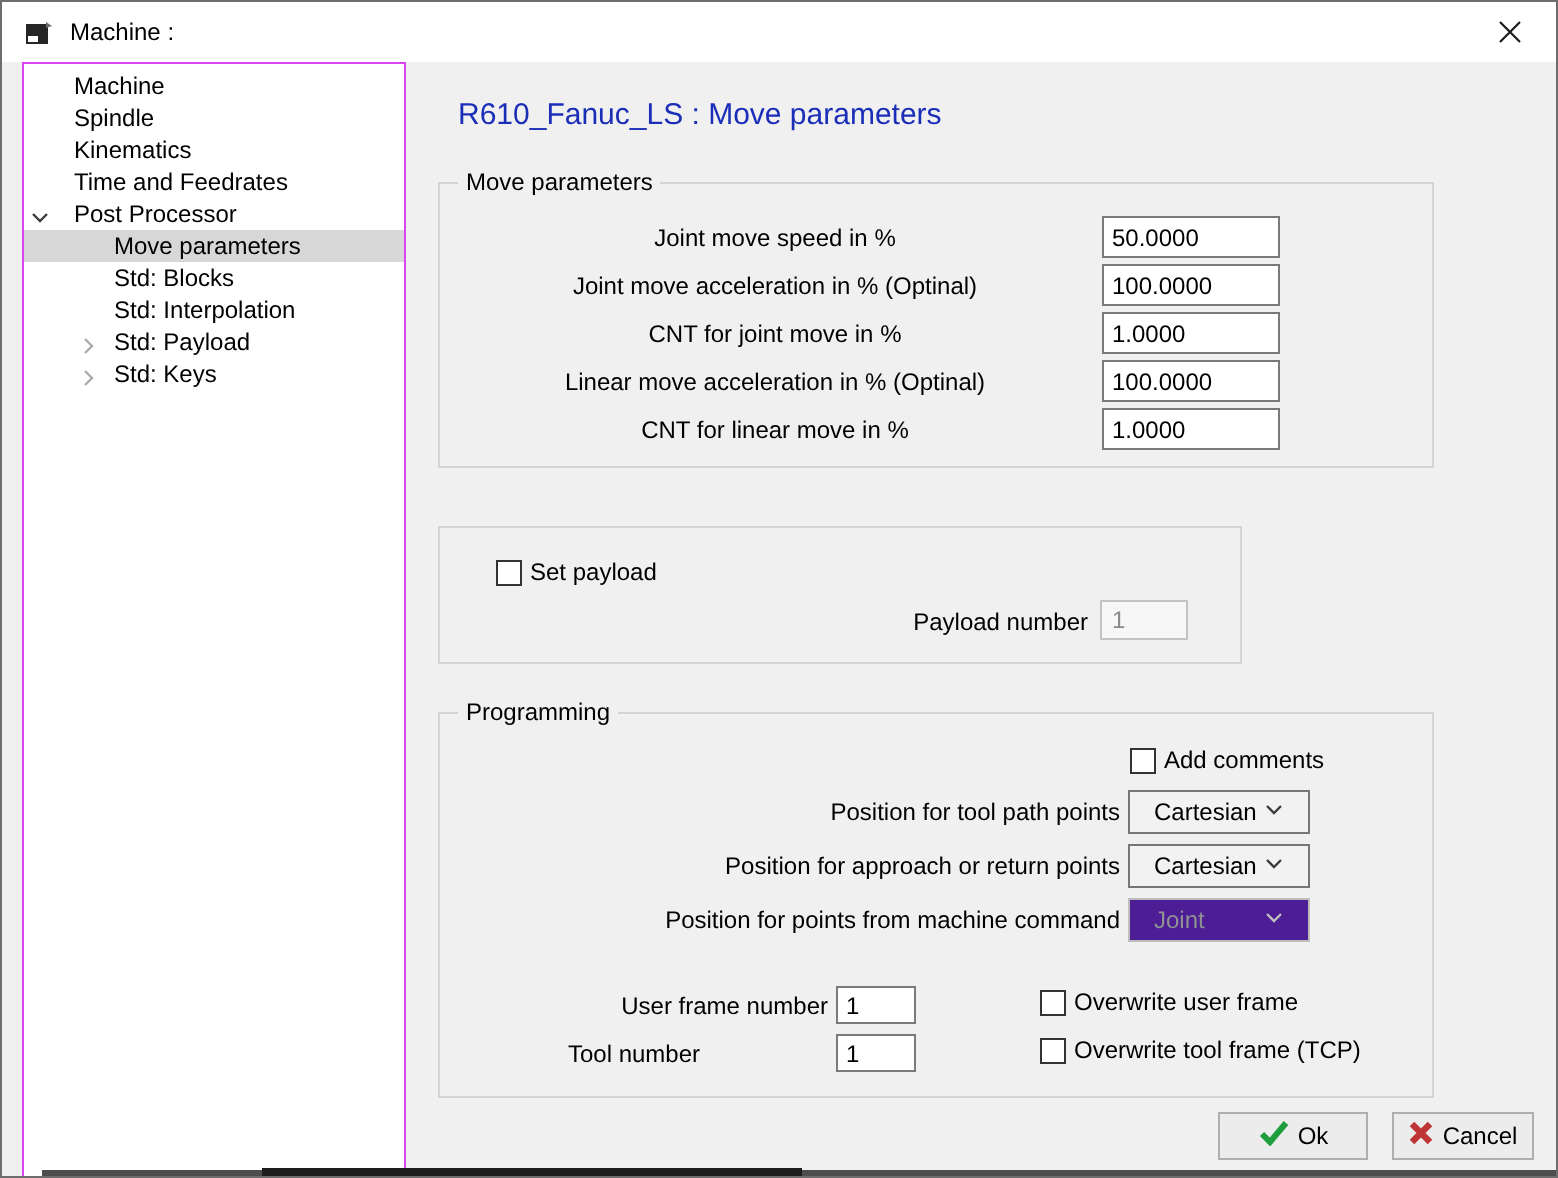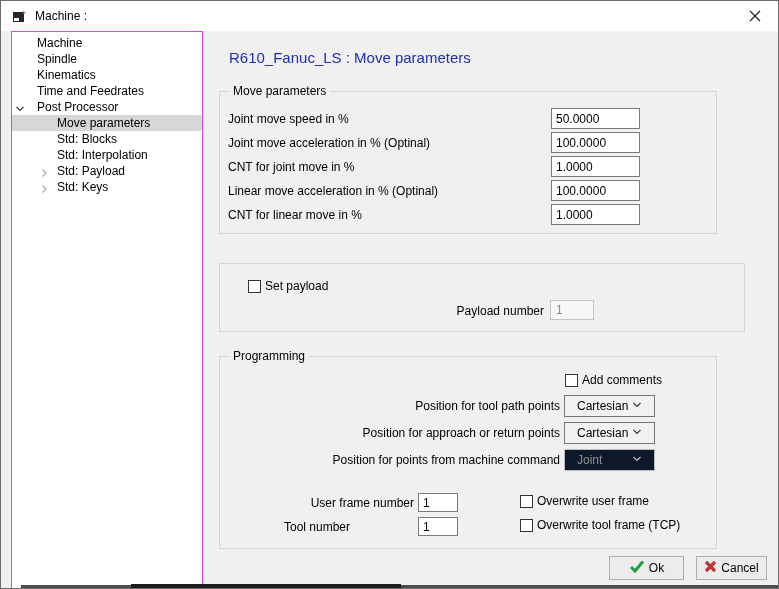--- a/index.html
+++ b/index.html
@@ -18,39 +18,39 @@
   .lvl0 .tlabel{left:25px;}
   .lvl1 .tlabel{left:45px;}
   .chev{position:absolute;top:3px;width:10px;height:10px;}
   .chev.c0{left:3px;}
   .chev.c1{left:27px;}
   
   .page-title{position:absolute;left:228px;top:48px;font-size:15px;color:#1b2eb8;}
   
   .group{position:absolute;border:1px solid #d4d4d4;background:#f0f0f0;}
   .g1{left:218px;top:90px;width:498px;height:143px;}
-  .g2{left:218px;top:262px;width:526px;height:69px;}
+  .g2{left:218px;top:262px;width:402px;height:69px;}
   .g3{left:218px;top:355px;width:498px;height:193px;}
   .glegend{position:absolute;top:-8px;left:9px;background:#f0f0f0;padding:0 4px;font-size:12px;color:#000;line-height:14px;}
   
   .frow{position:absolute;left:8px;right:76px;height:21px;display:flex;align-items:center;}
-  .flabel{flex:1;text-align:left;font-size:12px;color:#000;padding-right:4px;white-space:nowrap;}
+  .flabel{flex:1;text-align:center;font-size:12px;color:#000;padding-right:4px;white-space:nowrap;}
   .fval{width:89px;height:21px;border:1px solid #7a7a7a;background:#fff;font-size:12px;padding:0 4px;color:#000;}
   
   .cb{width:13px;height:13px;border:1px solid #333;background:#fff;display:inline-block;flex:none;}
   .cbrow{position:absolute;display:flex;align-items:center;gap:4px;font-size:12px;color:#000;white-space:nowrap;}
   
   .pl-label{position:absolute;left:0;width:324px;text-align:right;font-size:12px;top:40px;color:#000;}
   .pl-input{position:absolute;left:330px;top:36px;width:44px;height:20px;border:1px solid #c3c3c3;background:#f7f7f7;color:#8a8a8a;font-size:12px;padding:0 5px;}
   
   .slabel{position:absolute;left:0;width:340px;text-align:right;font-size:12px;color:#000;white-space:nowrap;}
   .combo{position:absolute;left:344px;width:91px;height:22px;border:1px solid #767676;background:#f2f2f2;display:flex;align-items:center;padding:0 12px;font-size:12px;color:#000;}
   .combo .cval{flex:1;}
   .combo svg{flex:none;}
-  .combo.disabled{background:#0f172a;border-color:#bdbdbd;color:#8f9193;}
+  .combo.disabled{background:#4c1d95;border-color:#bdbdbd;color:#8f9193;}
   .nlabel{position:absolute;left:0;width:194px;text-align:right;font-size:12px;color:#000;white-space:nowrap;}
   .ninput{position:absolute;left:198px;width:40px;height:19px;border:1px solid #7a7a7a;background:#fff;font-size:12px;padding:0 4px;color:#000;}
   
   .btn{position:absolute;top:555px;height:24px;background:#ececec;border:1px solid #aeaeae;display:flex;align-items:center;justify-content:center;gap:4px;font-size:12px;color:#000;cursor:default;}
   .btn-ok{left:608px;width:75px;}
   .btn-cancel{left:695px;width:71px;}
   
   .bstrip-a{position:absolute;left:20px;right:0;bottom:0;height:3px;background:#4d4d4f;}
   .bstrip-b{position:absolute;left:130px;width:270px;bottom:0;height:4px;background:#1d1d1d;}
 </style>

